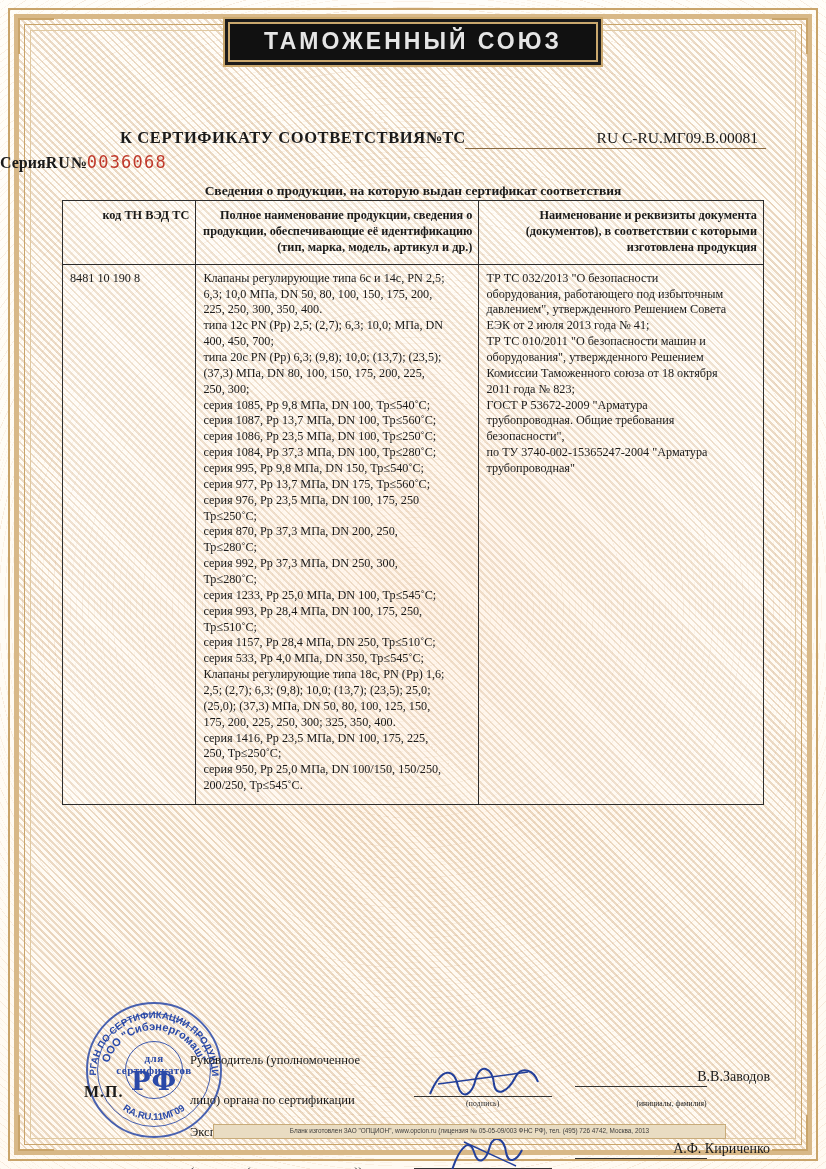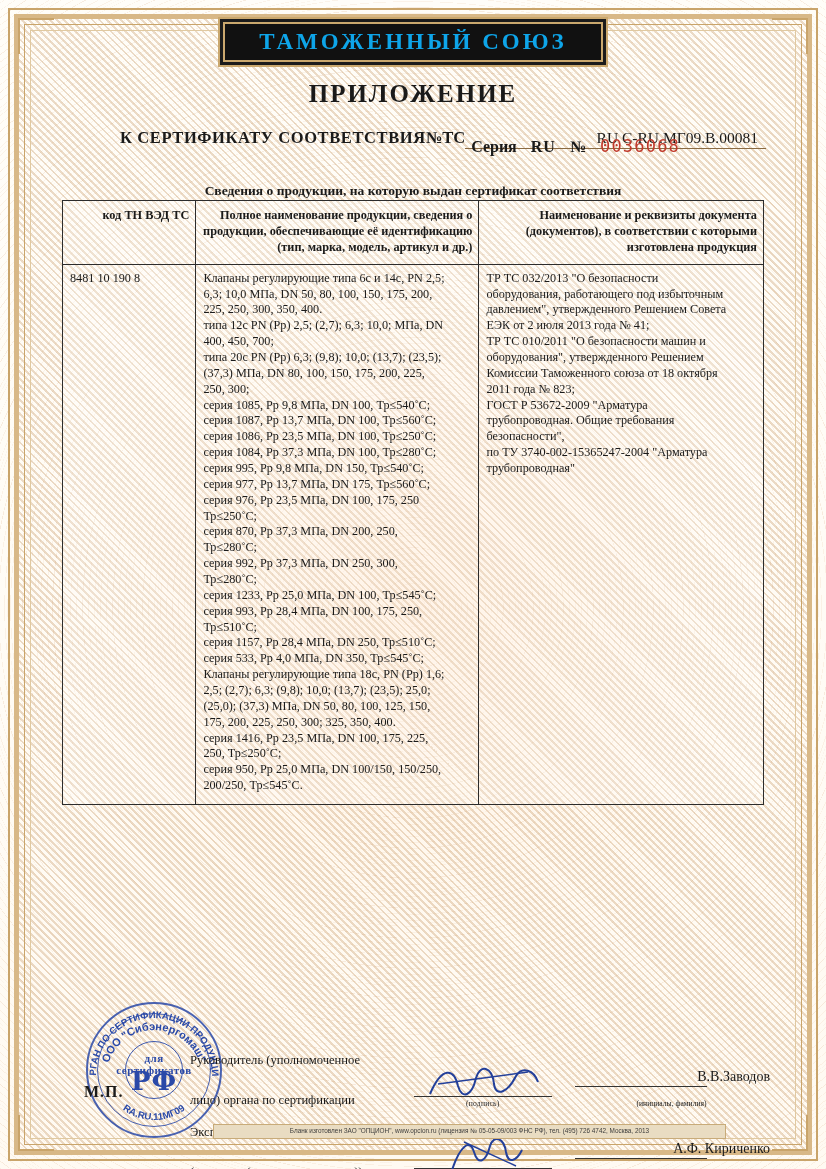--- a/index.html
+++ b/index.html
@@ -67,25 +67,25 @@
 
   
   .banner-wrap {
     position: absolute;
     left: 0; right: 0; top: 22px;
     display: flex;
     justify-content: center;
   }
   .banner {
     background: #111111;
-    color: #0ea5e9;
+    color: #e5e5e5;
     border: 2px solid #caa86e;
     box-shadow: 0 0 0 3px #1b1b1b, 0 0 0 5px #caa86e;
     padding: 6px 34px 7px 34px;
-    font-family: Liberation Serif, serif;
+    font-family: Liberation Sans, sans-serif;
     font-weight: bold;
     font-size: 23px;
     letter-spacing: 3px;
     line-height: 1;
     position: relative;
   }
   .banner::before, .banner::after {
     content: "";
     position: absolute;
     top: 50%;
@@ -121,28 +121,26 @@
   .cert-line .no  { font-weight: bold; }
   .cert-line .val {
     font-family: "Liberation Serif", serif;
     font-size: 15.5px;
     border-bottom: 1px solid #8a6a42;
     padding: 0 8px 1px 4px;
     flex: 1;
   }
   .series-line {
     position: absolute;
-    top: 136px;
+    top: 152px;
     left: 0; right: 146px;
     text-align: right;
     font-size: 16px;
     display: flex;
-    justify-content: flex-end;
     align-items: baseline;
-    gap: 14px;
   }
   .series-line .s-lbl { font-weight: bold; }
   .series-line .s-ru  { font-weight: bold; letter-spacing: 1px; }
   .series-line .s-no  { font-weight: bold; }
   .series-line .s-num {
     color: #c0392b;
     font-family: "DejaVu Sans Mono", monospace;
     font-size: 17px;
     letter-spacing: 1.2px;
   }
@@ -326,21 +324,20 @@
   <div class="frame-inner2"></div>
   <div class="corner tl"></div>
   <div class="corner tr"></div>
   <div class="corner bl"></div>
   <div class="corner br"></div>
 
   <div class="banner-wrap">
     <div class="banner">ТАМОЖЕННЫЙ СОЮЗ</div>
   </div>
 
-  <div class="title">ПРИЛОЖЕНИЕ</div>
 
   <div class="cert-line">
     <span class="lbl">К СЕРТИФИКАТУ СООТВЕТСТВИЯ</span>
     <span class="no">№ТС</span>
     <span class="val">RU C-RU.МГ09.В.00081</span>
   </div>
 
   <div class="series-line">
     <span class="s-lbl">Серия</span>
     <span class="s-ru">RU</span>

